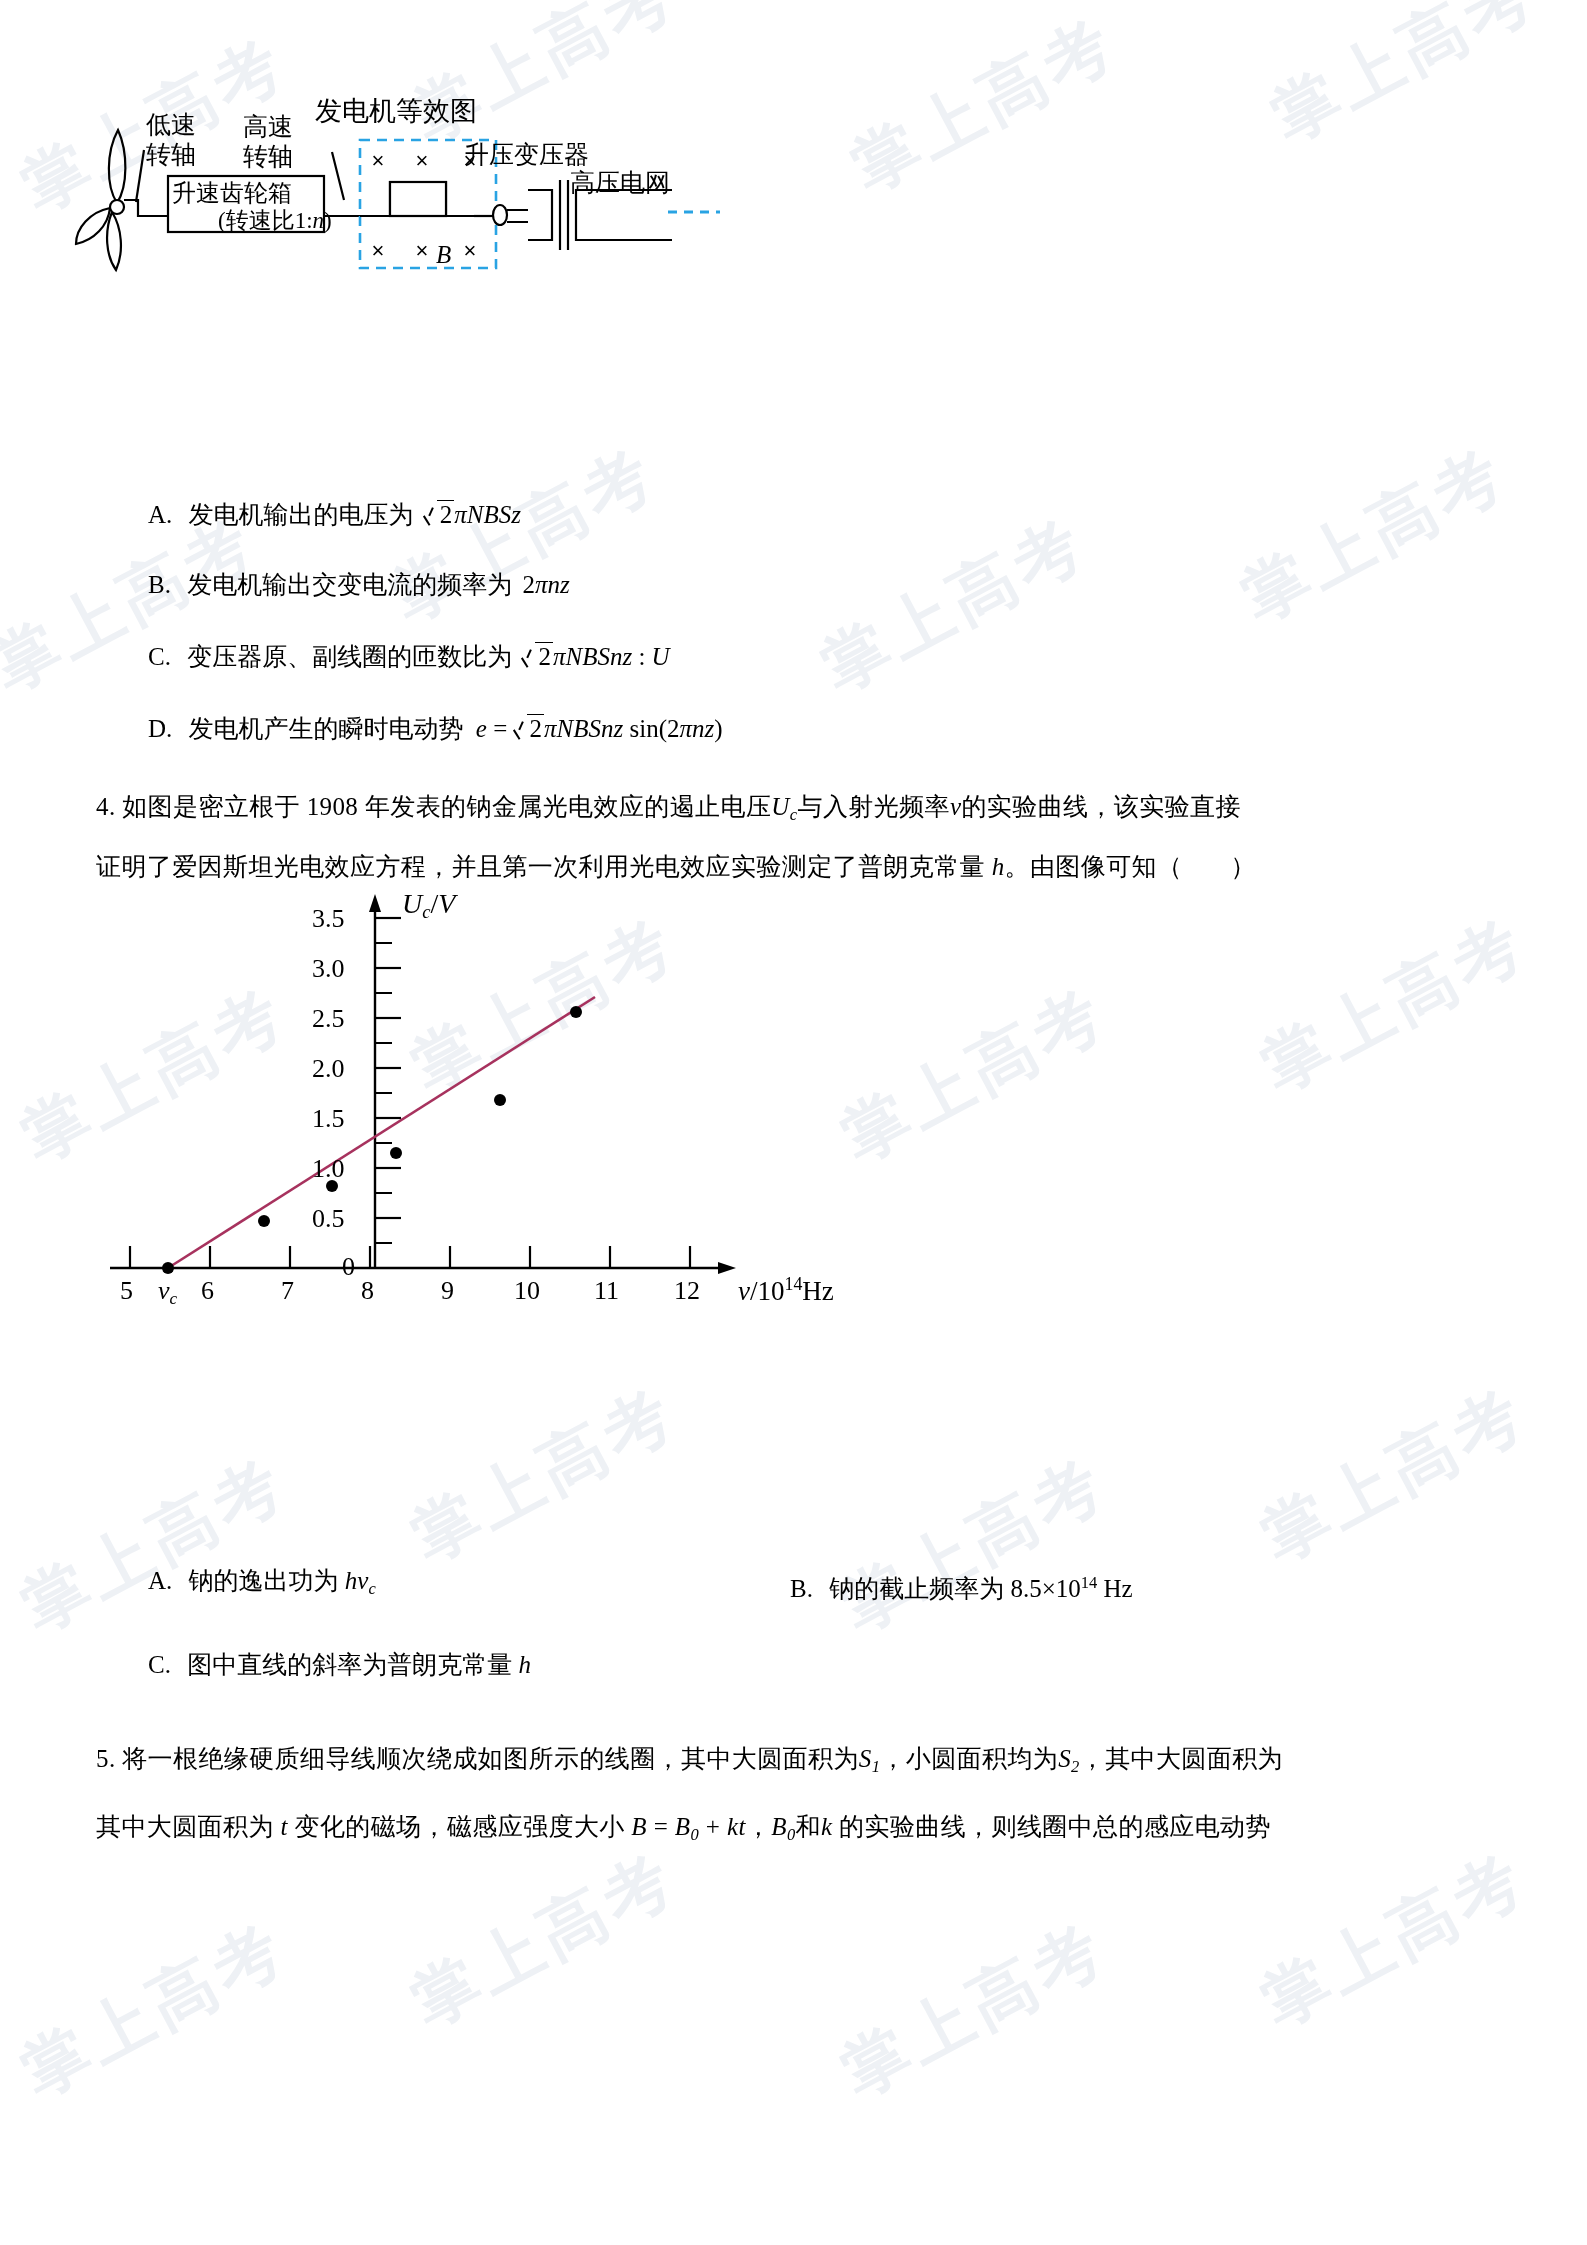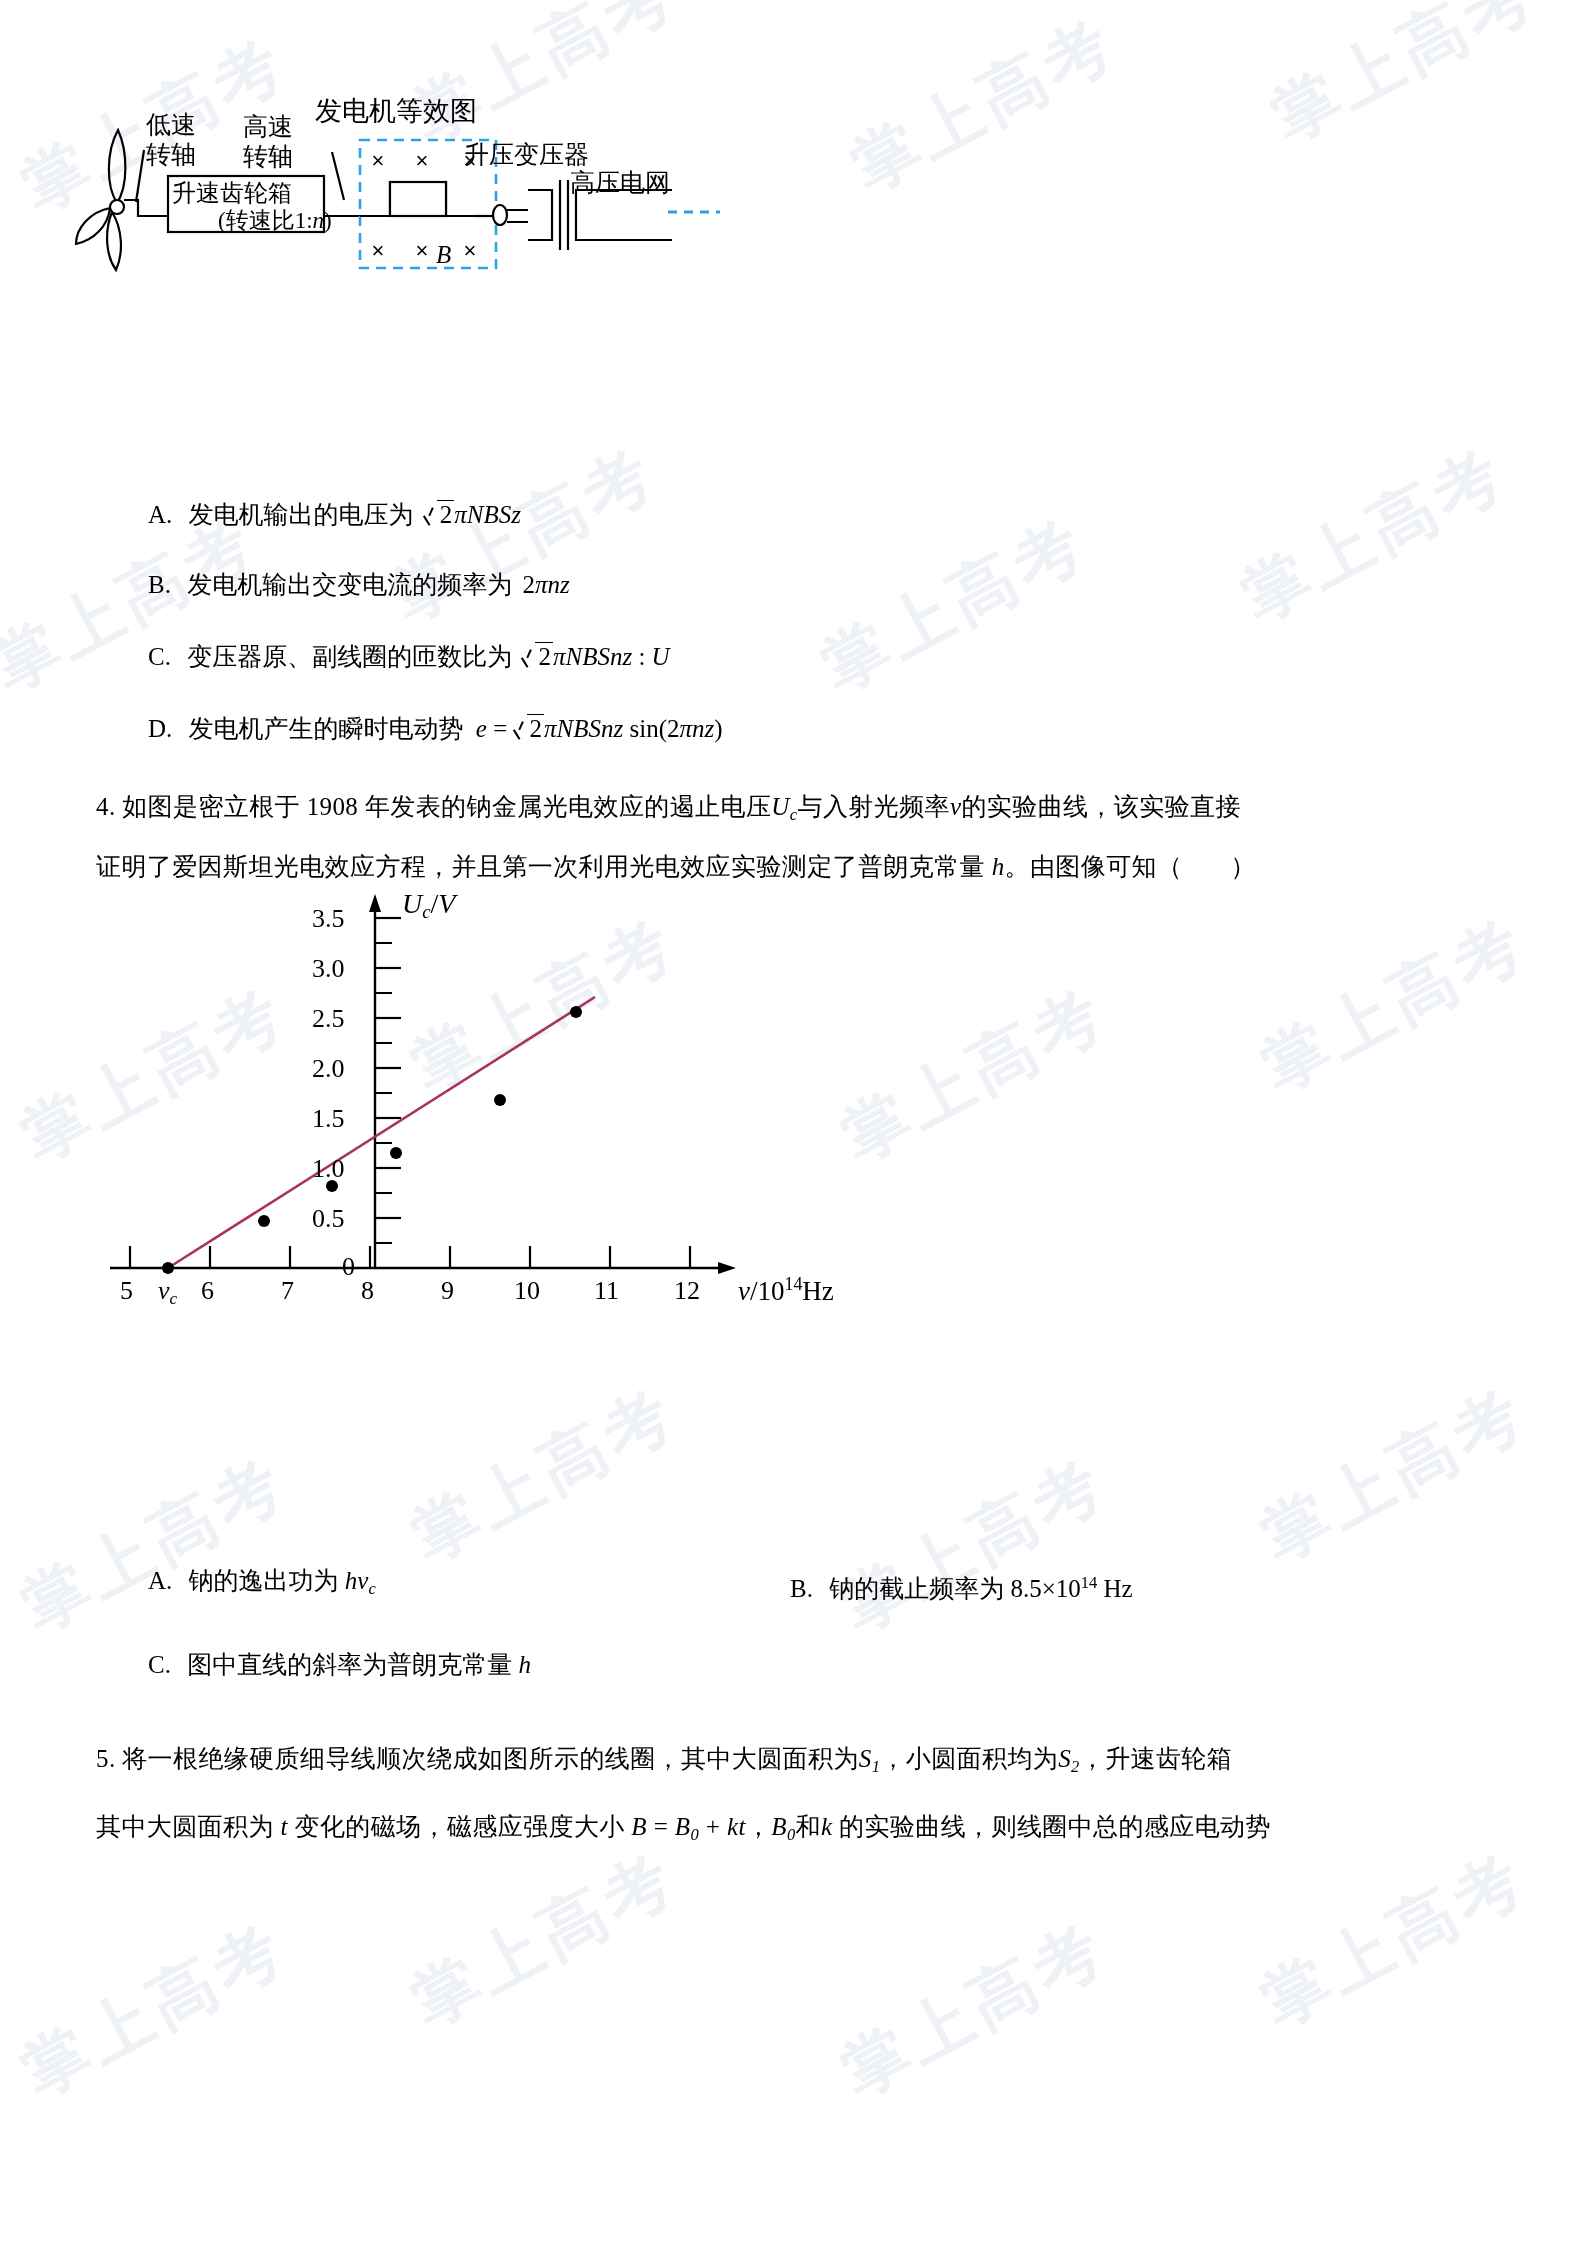--- a/index.html
+++ b/index.html
@@ -299,21 +299,21 @@
 
   <div class="opt" style="left:148px;top:1648px;">
     <span>C.</span>
     <span style="margin-left:10px;">图中直线的斜率为普朗克常量</span>
     <span><i class="v">h</i></span>
   </div>
 
 
   <div class="para" style="left:96px;top:1742px;width:1420px;">
     <span>5.</span>
-    <span>将一根绝缘硬质细导线顺次绕成如图所示的线圈，其中大圆面积为</span><i class="v">S</i><span class="sub">1</span><span>，小圆面积均为</span><i class="v">S</i><span class="sub">2</span><span>，升速齿轮箱</span>
+    <span>将一根绝缘硬质细导线顺次绕成如图所示的线圈，其中大圆面积为</span><i class="v">S</i><span class="sub">1</span><span>，小圆面积均为</span><i class="v">S</i><span class="sub">2</span><span>，其中大圆面积为</span>
   </div>
 
   <div class="para" style="left:96px;top:1810px;width:1420px;">
     <span>其中大圆面积为</span> <i class="v">t</i> <span>变化的磁场，磁感应强度大小</span> <i class="v">B</i> = <i class="v">B</i><span class="sub">0</span> + <i class="v">kt</i><span>，</span><i class="v">B</i><span class="sub">0</span><span>和</span><i class="v">k</i> <span>的实验曲线，则线圈中总的感应电动势</span>
   </div>
 
 
 </div>
 
 </body></html>

